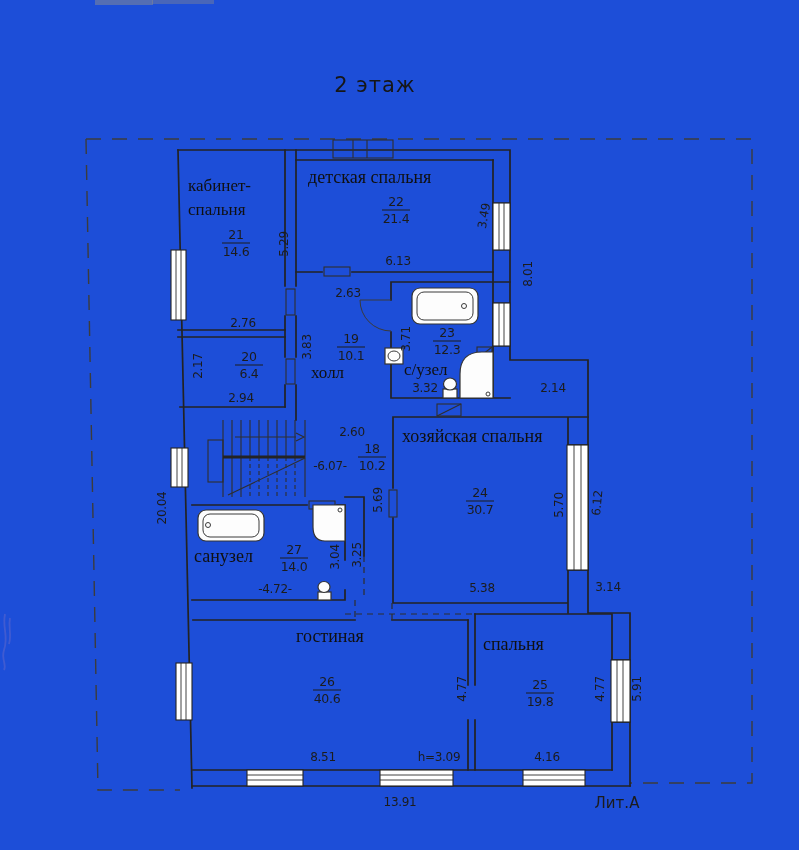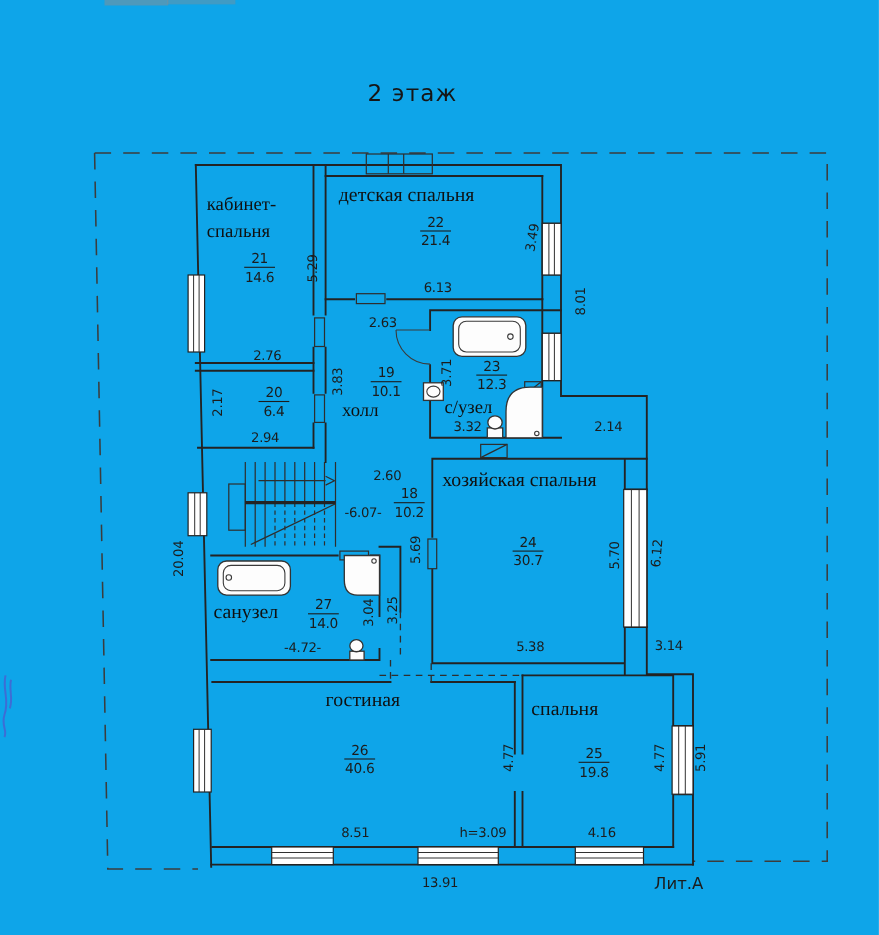--- a/index.html
+++ b/index.html
@@ -1,16 +1,16 @@
 <!DOCTYPE html>
 <html><head>
 <meta charset="utf-8">
 <style>
   html,body{margin:0;padding:0;background:#ffffff;}
-  .page{position:relative;width:799px;height:850px;background:#0ea5e9;overflow:hidden;
+  .page{position:relative;width:799px;height:850px;background:#1d4ed8;overflow:hidden;
         font-family:"DejaVu Sans",sans-serif;}
   svg{display:block}
   .wall{stroke:#232323;stroke-width:1.7;fill:none;stroke-linecap:square}
   .thin{stroke:#2e2e2e;stroke-width:1.1;fill:none}
   .dashedline{stroke:#2e2e2e;stroke-width:1.2;fill:none;stroke-dasharray:6 5}
   .boundary{stroke:#3c3c3c;stroke-width:1.4;fill:none;stroke-dasharray:15 11}
   .win{fill:#ffffff;stroke:#232323;stroke-width:1.1}
   .winline{stroke:#2e2e2e;stroke-width:.9;fill:none}
   .fix{fill:#fdfdfd;stroke:#333;stroke-width:1.2}
   .fixthin{fill:none;stroke:#3a3a3a;stroke-width:1}

